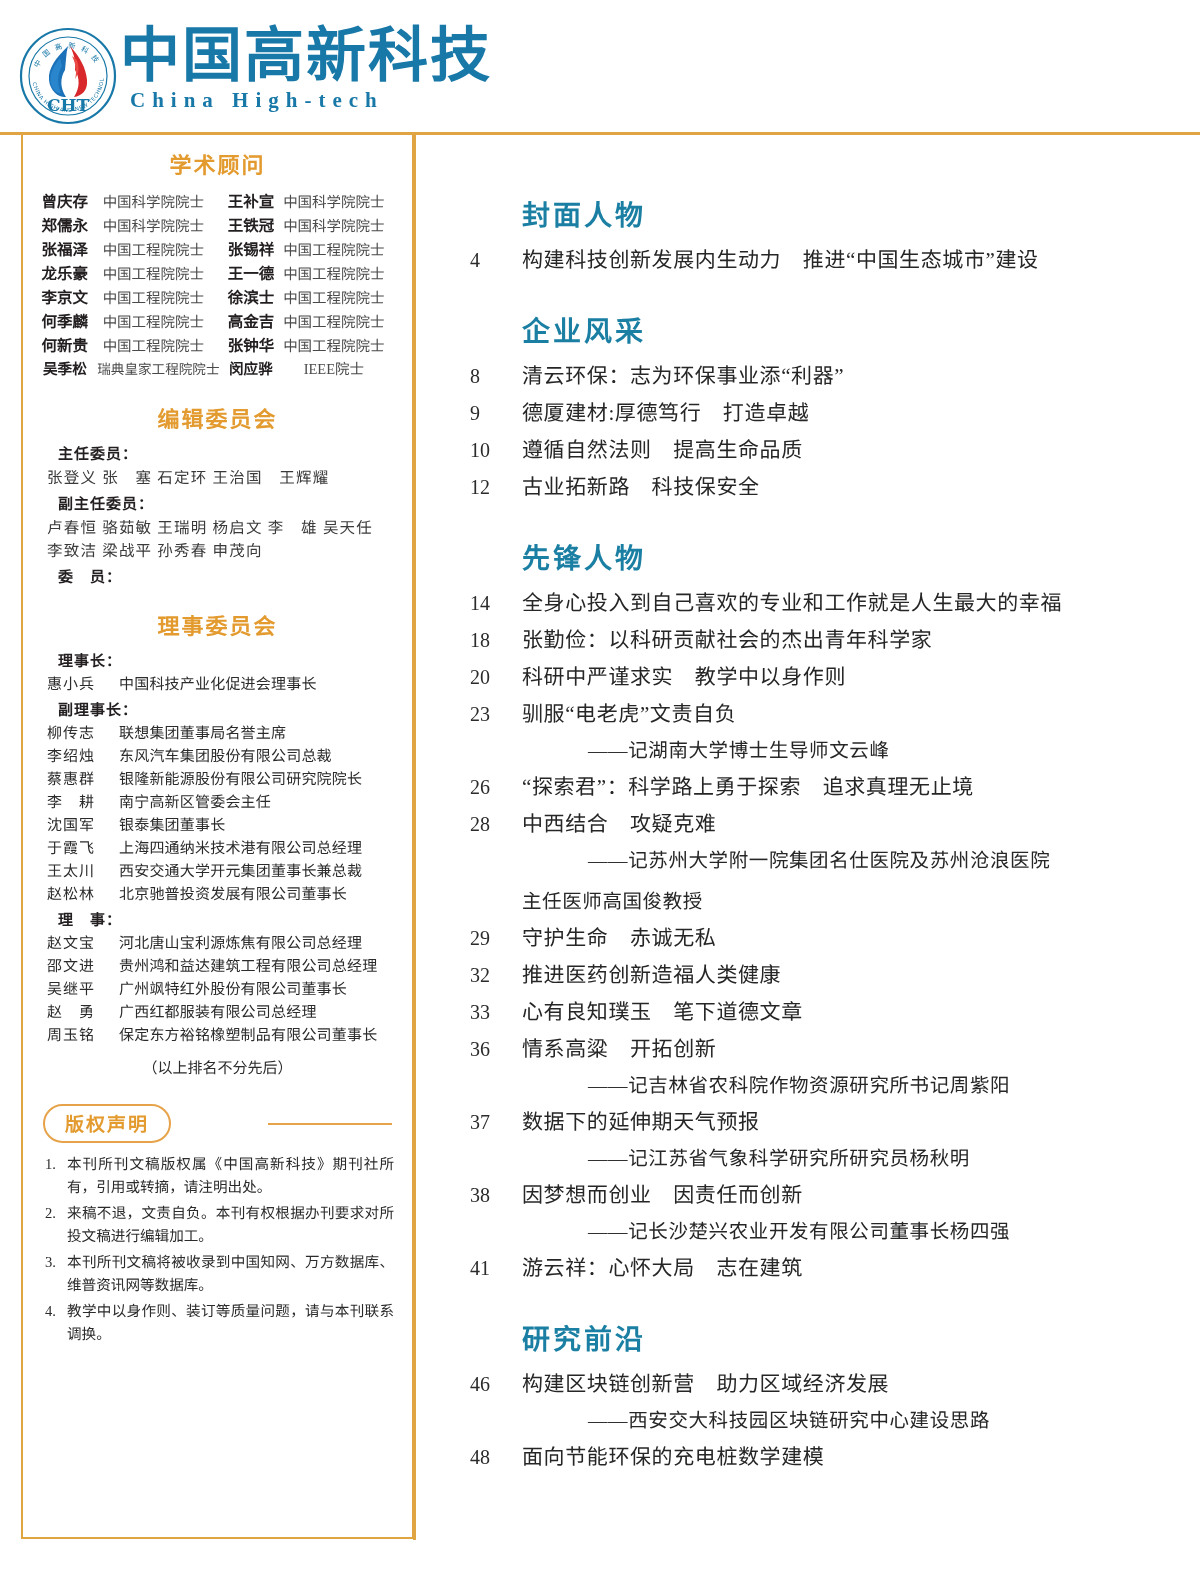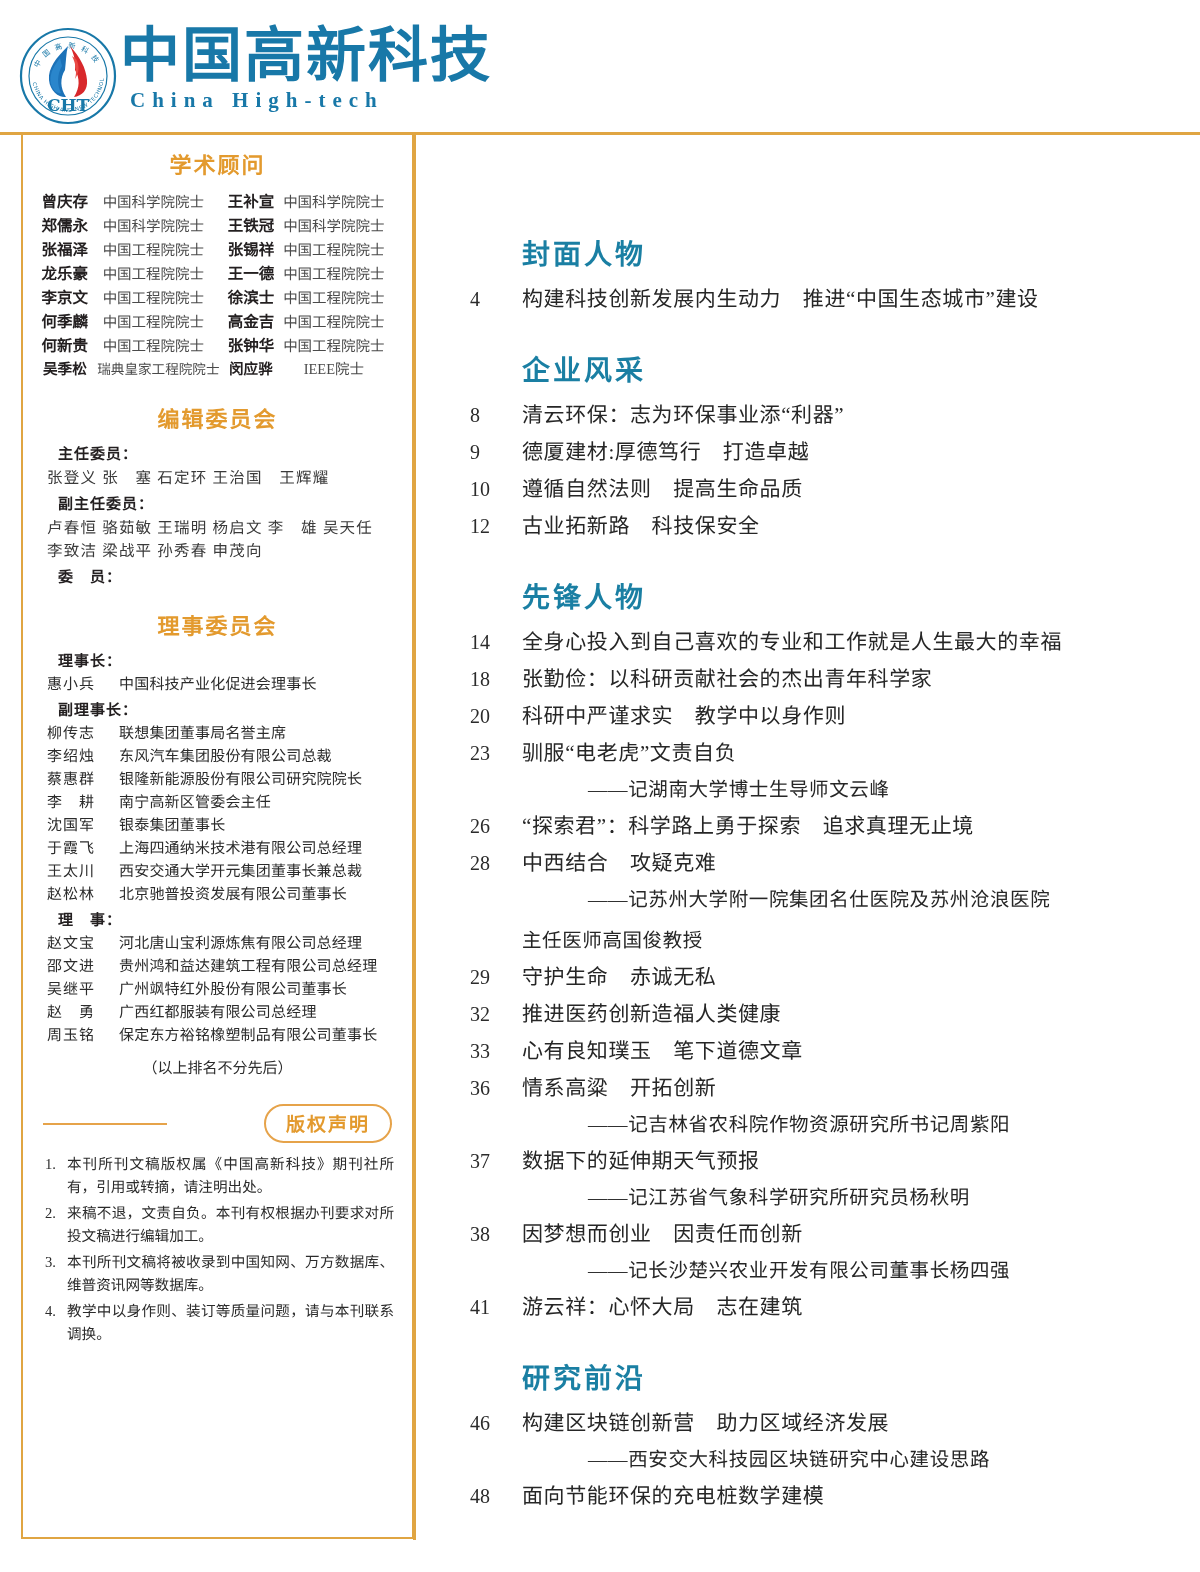--- a/index.html
+++ b/index.html
@@ -129,21 +129,21 @@
   .note-line{
     text-align:center;
     font-family:"Liberation Serif","DejaVu Serif",serif;
     font-size:15px;color:#2b2b2b;
     margin:12px 0 5px 0;
   }
 
   
   .badge-wrap{
     position:relative;height:40px;margin:26px 6px 4px 6px;
-    display:flex;align-items:center;justify-content:flex-end;
+    display:flex;align-items:center;justify-content:flex-start;
   }
   .badge-line{
     position:absolute;top:50%;height:2px;background:#e6a34a;
   }
   .badge-line.l{left:0;width:124px;}
   .badge-line.r{right:0;width:124px;}
   .badge{
     position:relative;z-index:2;background:#ffffff;
     border:2px solid #e6a34a;border-radius:22px;
     padding:3px 20px 5px 20px;
@@ -161,21 +161,21 @@
   }
   .term-num{width:22px;flex:none;text-align:left;}
   .term-text{flex:1;text-align:justify;}
 
   
   .right-col{
     position:absolute;left:450px;top:133px;width:740px;height:1406px;
     box-sizing:border-box;
     padding:60px 0 0 0;
   }
-  .toc-section{margin-bottom:6px;margin-top:39px;}
+  .toc-section{margin-bottom:6px;}
   .toc-head{
     font-family:"Liberation Sans","DejaVu Sans",sans-serif;
     font-weight:bold;font-size:28px;color:#1a7fa3;
     letter-spacing:3px;
     margin:0 0 10px 72px;
   }
   .toc-section.gap{margin-top:36px;}
   .toc-row{
     display:flex;align-items:baseline;margin:7px 0;
   }

